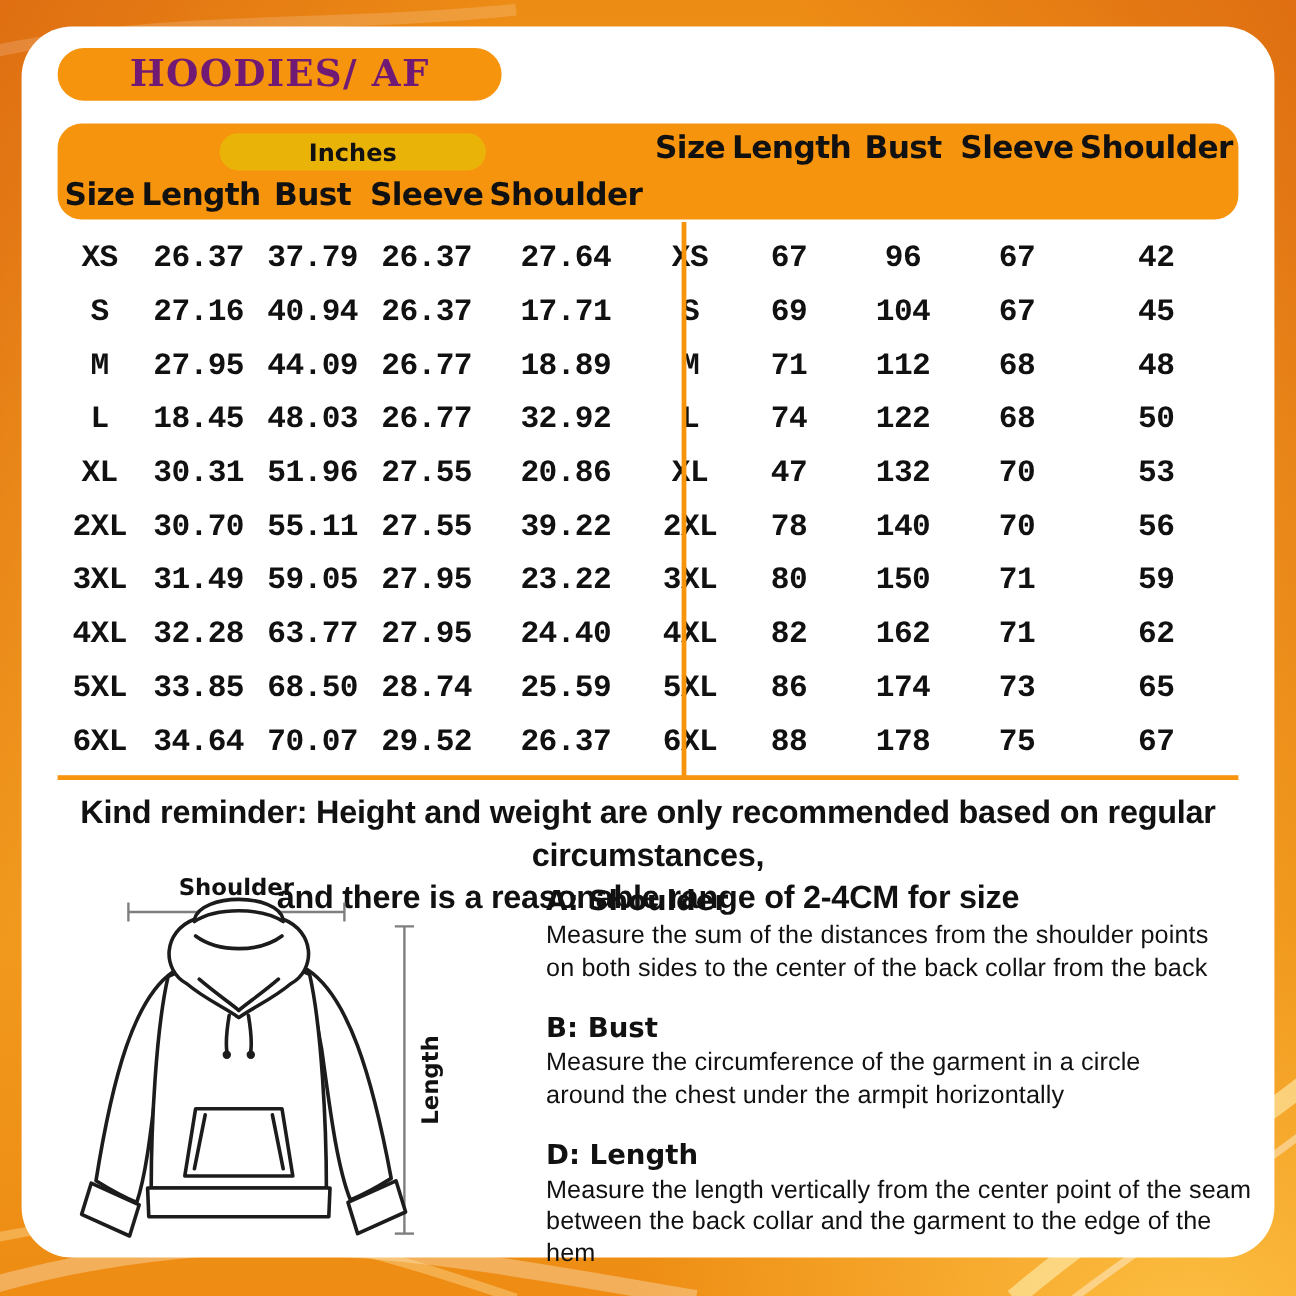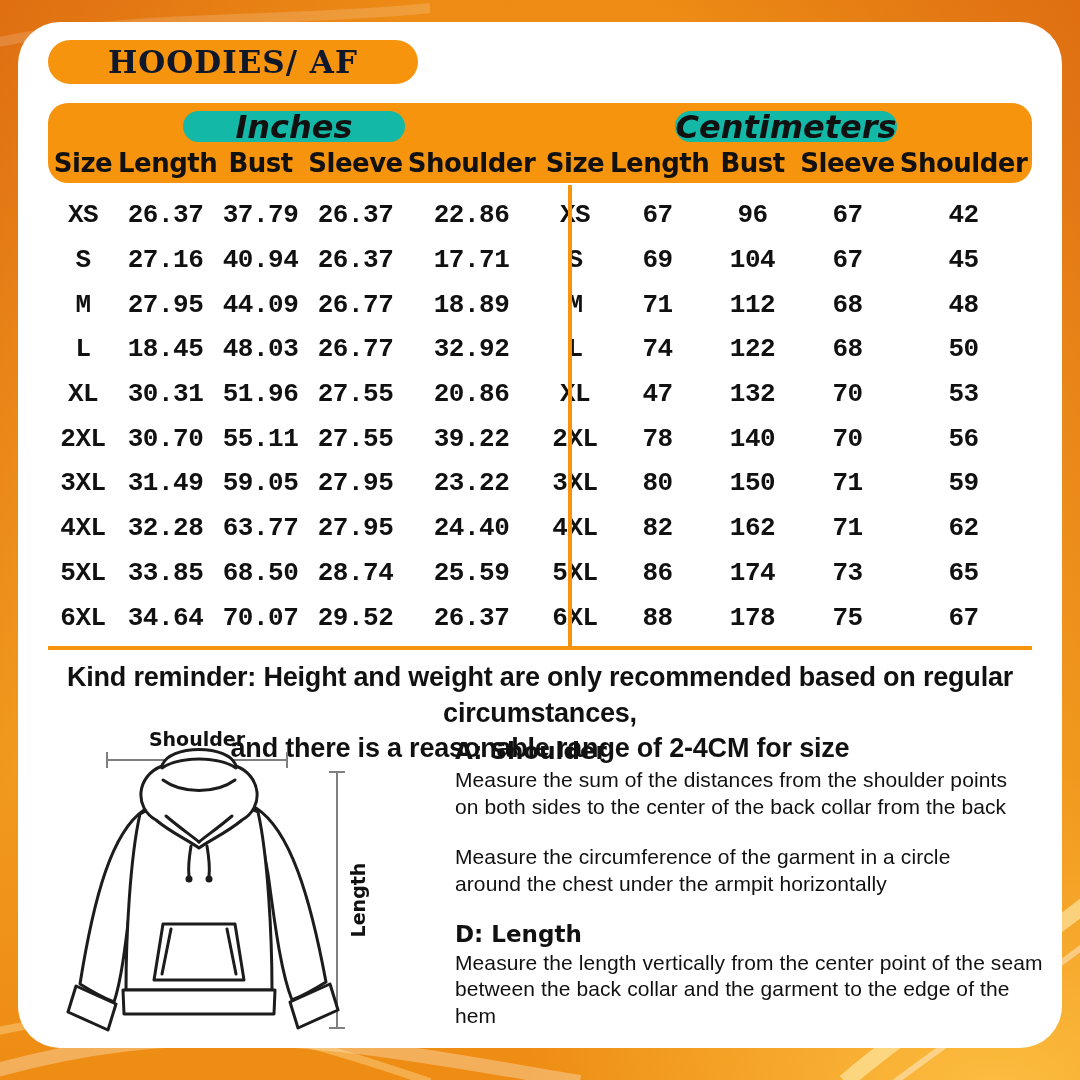--- a/index.html
+++ b/index.html
@@ -18,27 +18,27 @@
       radial-gradient(70% 50% at 92% 102%, rgba(255,200,74,0.85), rgba(255,200,74,0) 62%),
       linear-gradient(118deg, var(--bg-top) 0%, rgba(223,111,18,0) 26%),
       linear-gradient(242deg, var(--bg-top) 0%, rgba(223,111,18,0) 26%),
       linear-gradient(180deg, #ED8C15 0%, var(--bg-main) 30%, #F19A1E 70%, #EE8C13 100%);
   }
   .bg-decor{position:absolute;inset:0;width:100%;height:100%;}
   .card{position:absolute;left:18px;top:22px;width:1044px;height:1026px;background:var(--card-bg);border-radius:42px;}
 
   .title-pill{position:absolute;left:30px;top:18px;width:370px;height:44px;background:var(--accent);
     border-radius:22px;display:flex;align-items:center;justify-content:center;}
-  .title-pill span{font-family:"DejaVu Serif",serif;font-weight:700;font-size:31px;color:#0f172a;letter-spacing:1px;text-align:right;}
+  .title-pill span{font-family:"DejaVu Serif",serif;font-weight:700;font-size:31px;color:#701a75;letter-spacing:1px;text-align:right;}
 
   .header-band{position:absolute;left:30px;top:81px;width:984px;height:80px;background:var(--accent);
     border-radius:20px;display:flex;}
   .band-half{width:492px;display:flex;flex-direction:column;align-items:center;}
-  .unit-pill{margin-top:8px;width:222px;height:31px;background:#14b8a6;border-radius:16px;
-    display:flex;align-items:center;justify-content:center;font-weight:700;font-size:32px;font-style:italic;}
+  .unit-pill{margin-top:8px;width:222px;height:31px;background:#eab308;border-radius:16px;
+    display:flex;align-items:center;justify-content:center;font-weight:700;font-size:20px;}
   .col-headers{margin-top:2px;display:grid;grid-template-columns:70px 95px 95px 95px 137px;height:38px;align-items:center;}
   .col-headers span{text-align:center;font-weight:700;font-size:26px;letter-spacing:-0.5px;}
 
   .tables{position:absolute;left:30px;top:171px;width:984px;height:447px;display:flex;}
   .table-half{width:492px;font-family:Liberation Mono, monospace;}
   .t-row{display:grid;grid-template-columns:70px 95px 95px 95px 137px;height:44.7px;align-items:center;}
   .t-cell{text-align:center;font-weight:700;font-size:26px;letter-spacing:-0.5px;}
   .v-divider{position:absolute;left:520px;top:-8px;width:3.5px;height:462px;background:var(--accent);}
 
   .h-divider{position:absolute;left:30px;top:624px;width:984px;height:4px;background:var(--accent);}
@@ -83,41 +83,38 @@
         </div>
         <div class="col-headers">
           <span>Size</span>
           <span>Length</span>
           <span>Bust</span>
           <span>Sleeve</span>
           <span>Shoulder</span>
         </div>
       </div>
       <div class="band-half">
-        <div class="unit-pill">
-          <span>Centimeters</span>
-        </div>
         <div class="col-headers">
           <span>Size</span>
           <span>Length</span>
           <span>Bust</span>
           <span>Sleeve</span>
           <span>Shoulder</span>
         </div>
       </div>
     </div>
 
     <div class="tables">
       <div class="table-half" id="table-inches">
           <div class="t-row">
             <div class="t-cell">XS</div>
             <div class="t-cell">26.37</div>
             <div class="t-cell">37.79</div>
             <div class="t-cell">26.37</div>
-            <div class="t-cell">22.86</div>
+            <div class="t-cell">27.64</div>
           </div>
           <div class="t-row">
             <div class="t-cell">S</div>
             <div class="t-cell">27.16</div>
             <div class="t-cell">40.94</div>
             <div class="t-cell">26.37</div>
             <div class="t-cell">17.71</div>
           </div>
           <div class="t-row">
             <div class="t-cell">M</div>
@@ -292,20 +289,21 @@
         <path class="hoodie-line" d="M 147 118 C 149 130 150 140 149 148"></path>
         <circle cx="129" cy="151" r="3.5" fill="#1c1c1c"></circle>
         <circle cx="149" cy="151" r="3.5" fill="#1c1c1c"></circle>
       </svg>
     </div>
 
     <div class="instructions">
       <p class="instr-heading">A: Shoulder</p>
       <p class="instr-body">Measure the sum of the distances from the shoulder points
 on both sides to the center of the back collar from the back</p>
+      <p class="instr-heading">B: Bust</p>
       <p class="instr-body">Measure the circumference of the garment in a circle
 around the chest under the armpit horizontally</p>
       <p class="instr-heading">D: Length</p>
       <p class="instr-body">Measure the length vertically from the center point of the seam
 between the back collar and the garment to the edge of the hem</p>
     </div>
 
   </div>
 </div>
 

